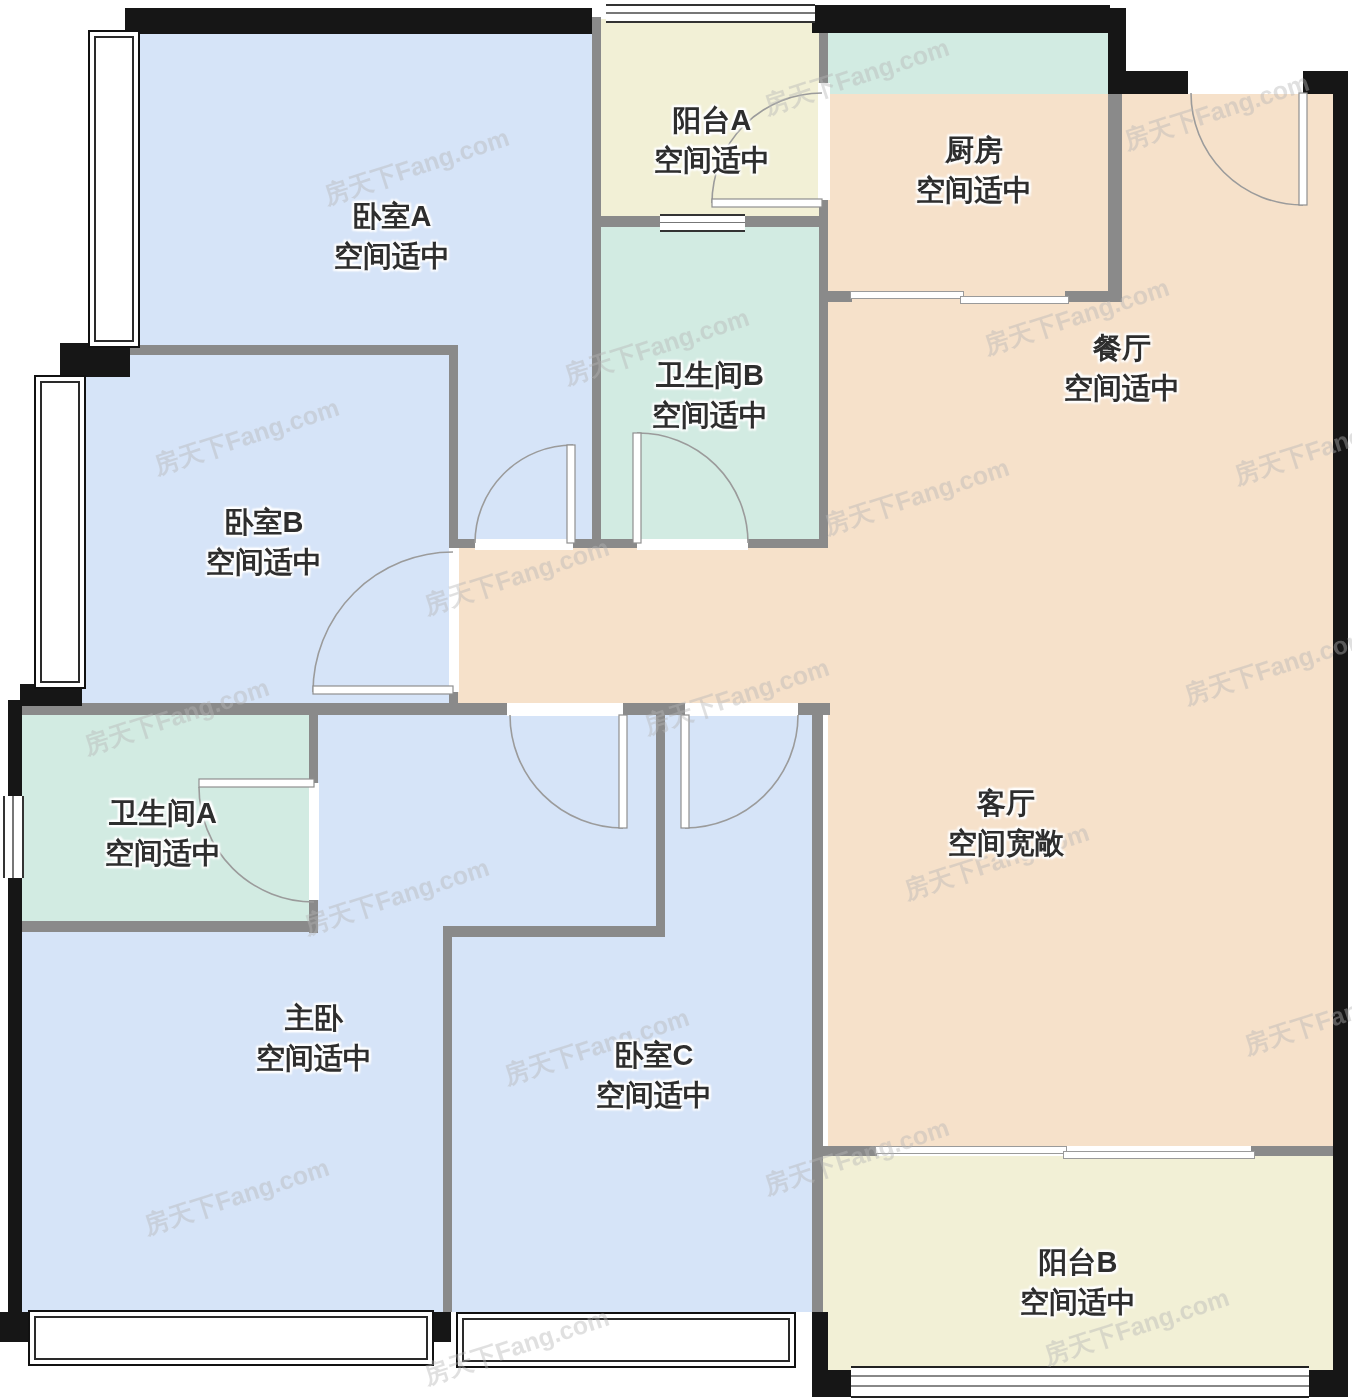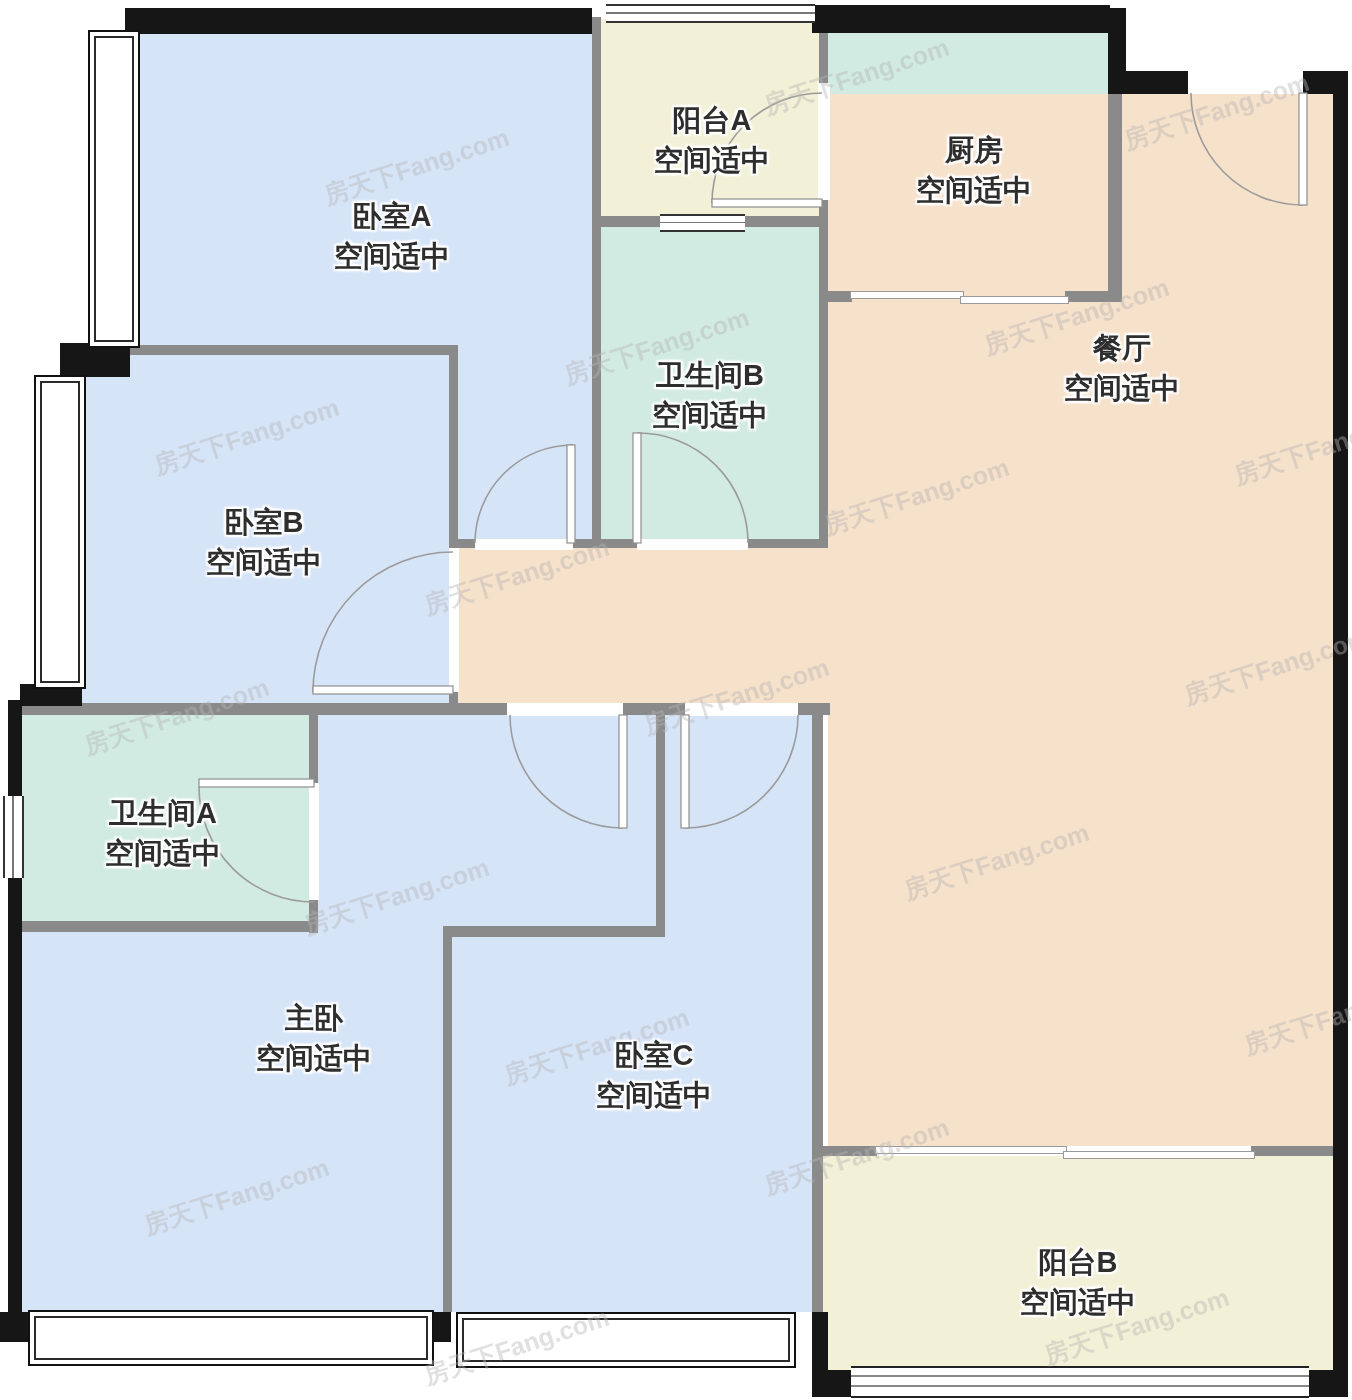--- a/index.html
+++ b/index.html
@@ -188,20 +188,24 @@
     <div>空间适中</div>
   </div>
   <div class="label" style="left:264px;top:502px">
     <div>卧室B</div>
     <div>空间适中</div>
   </div>
   <div class="label" style="left:163px;top:793px">
     <div>卫生间A</div>
     <div>空间适中</div>
   </div>
+  <div class="label" style="left:1006px;top:783px">
+    <div>客厅</div>
+    <div>空间宽敞</div>
+  </div>
   <div class="label" style="left:314px;top:998px">
     <div>主卧</div>
     <div>空间适中</div>
   </div>
   <div class="label" style="left:654px;top:1035px">
     <div>卧室C</div>
     <div>空间适中</div>
   </div>
   <div class="label" style="left:1078px;top:1242px">
     <div>阳台B</div>

